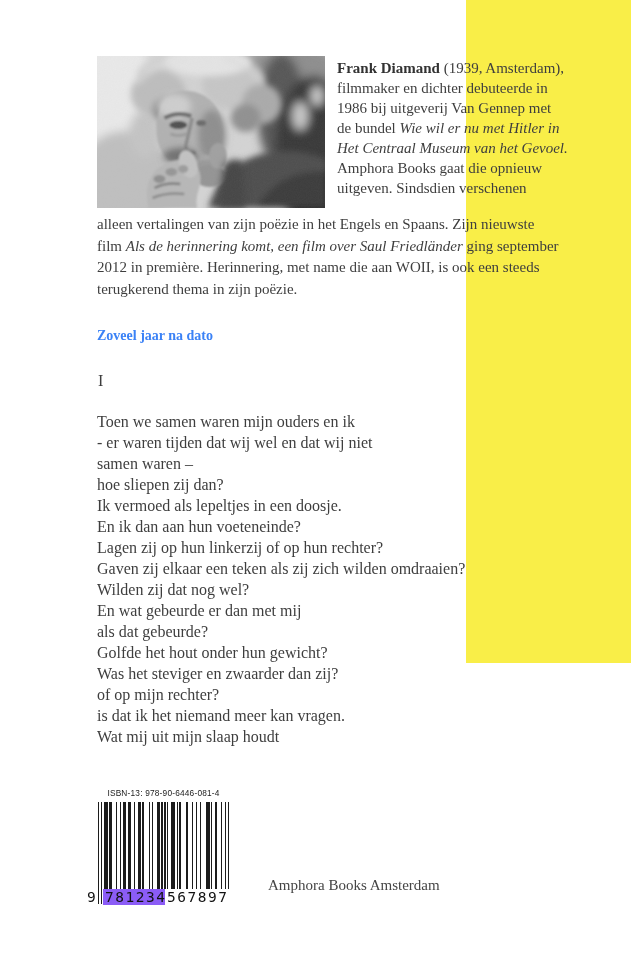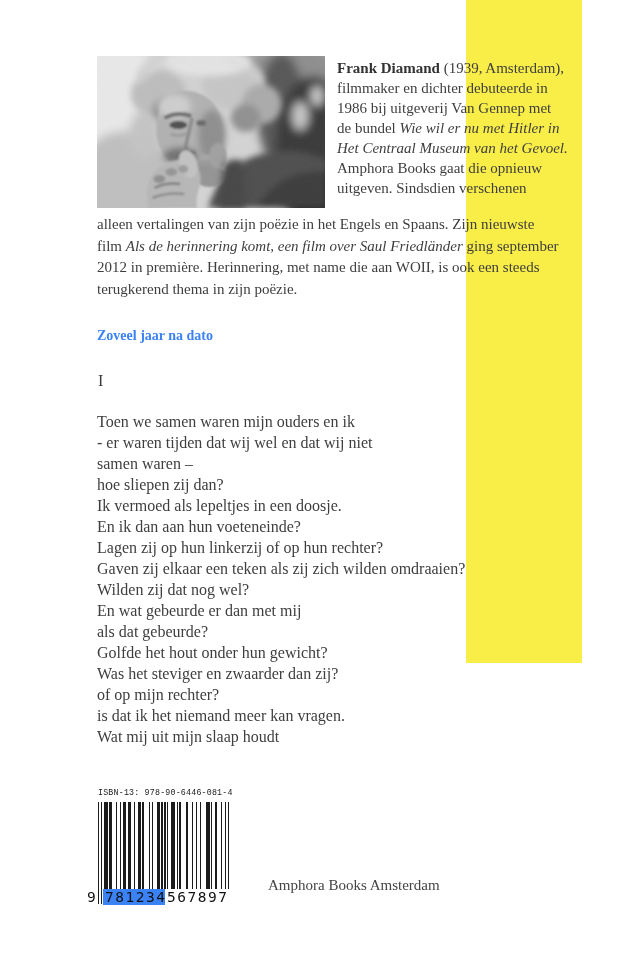--- a/index.html
+++ b/index.html
@@ -1,37 +1,37 @@
 <!DOCTYPE html>
 <html><head>
 <meta charset="utf-8">
 <style>
   html,body{margin:0;padding:0;background:#ffffff;}
-  .page{position:relative;width:582px;height:960px;background:#ffffff;overflow:hidden;
+  .page{position:relative;width:631px;height:960px;background:#ffffff;overflow:hidden;
         font-family:"Liberation Serif",serif;color:#3e3e3e;}
   .yellow-band{position:absolute;left:466px;top:0;width:173px;height:663px;background:#f9ee48;}
   .photo{position:absolute;left:97px;top:56px;width:228px;height:152px;}
   .photo svg{display:block;width:228px;height:152px;}
   .bio-col{position:absolute;left:337px;top:58px;font-size:15px;line-height:20px;white-space:nowrap;}
   .bio-full{position:absolute;left:97px;top:214px;font-size:15px;line-height:21.5px;white-space:nowrap;}
   .tline{white-space:nowrap;}
   .b{font-weight:bold;color:#323232;}
   .i{font-style:italic;}
   .poem-title{position:absolute;left:97px;top:328px;font-size:14px;font-weight:bold;color:#3b82f6;}
   .poem-numeral{position:absolute;left:98px;top:372px;font-size:16px;color:#3e3e3e;}
   .poem{position:absolute;left:97px;top:411px;font-size:16px;line-height:21px;}
   .barcode-block{position:absolute;left:87px;top:788px;width:146px;height:126px;}
-  .isbn{position:absolute;left:11px;top:0;width:131px;text-align:right;white-space:nowrap;
-        font-family:Liberation Mono, monospace;font-size:8.3px;letter-spacing:0.2px;color:#1a1a1a;}
+  .isbn{position:absolute;left:11px;top:0;width:131px;text-align:center;white-space:nowrap;
+        font-family:Liberation Sans, sans-serif;font-size:8.3px;letter-spacing:0.2px;color:#1a1a1a;}
   .bars{position:absolute;left:11px;top:14px;width:131px;height:102px;}
   .digits{position:absolute;left:0;top:101px;width:146px;height:18px;
           font-family:"DejaVu Sans Mono",monospace;font-size:14.5px;color:#111;}
   .digits span{position:absolute;top:0;letter-spacing:1.5px;}
   .d-lead{left:0;}
-  .d-g1{left:16px;background:#3b82f6;padding:0 2px;}
+  .d-g1{left:16px;background:#8b5cf6;padding:0 2px;}
   .d-g2{left:78px;background:#fff;padding:0 2px;}
   .publisher{position:absolute;left:268px;top:875px;font-size:15px;line-height:21.5px;color:#454545;}
 </style>
 </head>
 <body>
 
 <div class="page">
 
   <div class="yellow-band" style="background-color: rgb(249, 238, 72);"></div>
 

